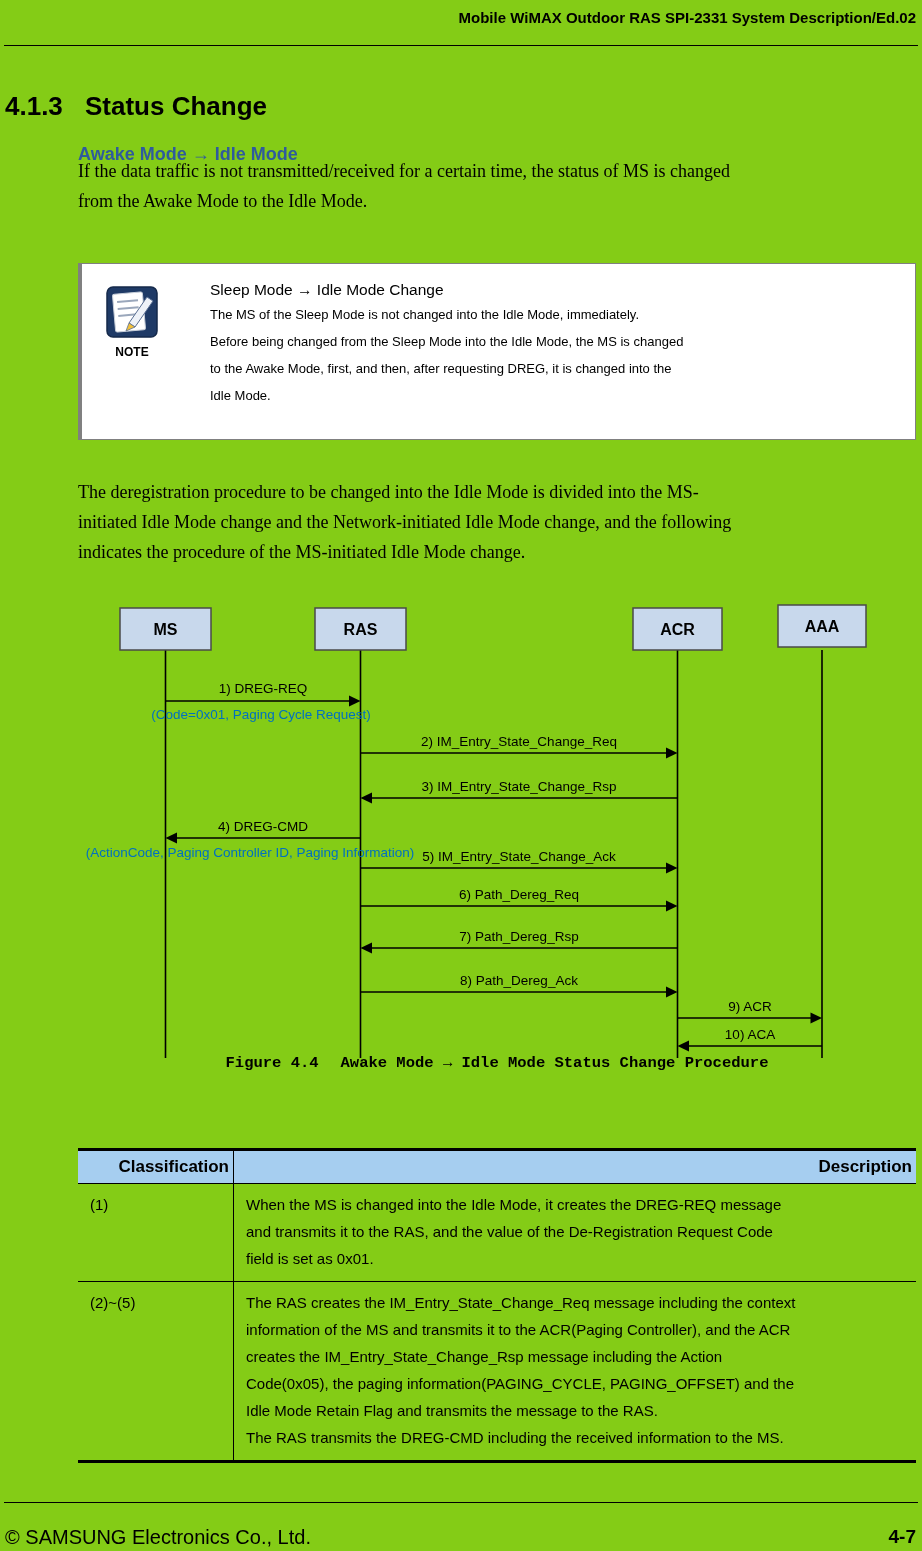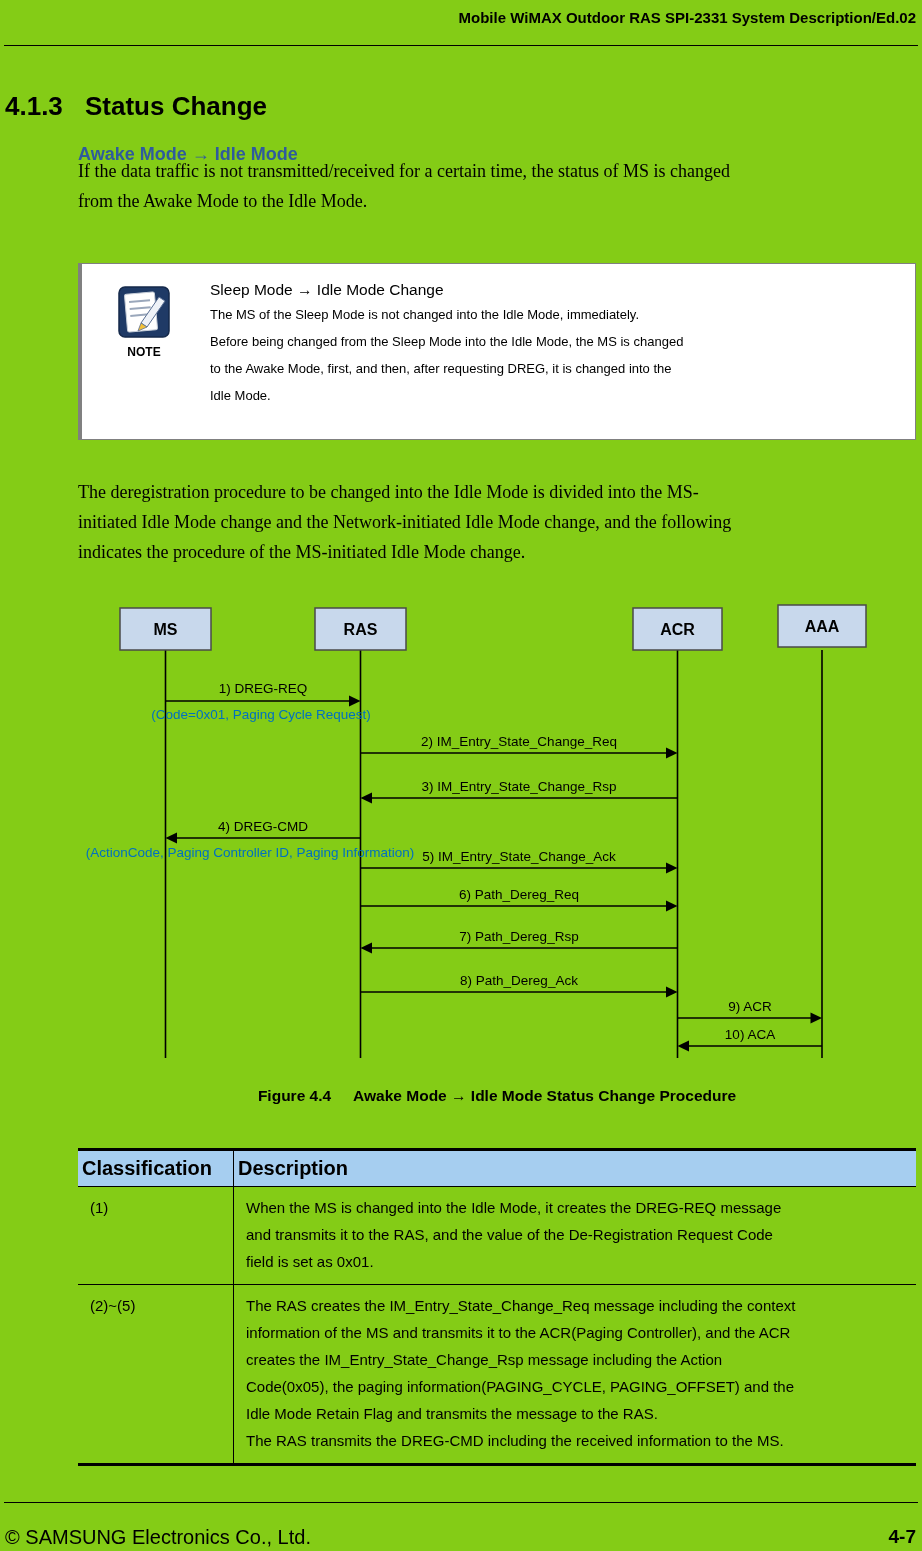--- a/index.html
+++ b/index.html
@@ -10,40 +10,40 @@
 
   .section-heading{position:absolute;top:74px;left:5px;font-family:"Liberation Sans",sans-serif;font-weight:bold;font-size:26px;}
   .section-number{display:inline-block;width:80px;}
   .subsection-heading{position:absolute;top:129px;left:78px;font-family:"Liberation Sans",sans-serif;font-weight:bold;font-size:18px;color:#2F5B9D;}
 
   .body-para{position:absolute;left:78px;width:840px;font-family:"Liberation Serif",serif;font-size:18px;line-height:30px;margin:0;white-space:pre-line;}
   .para-1{top:156px;}
   .para-2{top:477px;}
 
   .note-box{position:absolute;top:263px;left:78px;width:838px;height:177px;box-sizing:border-box;border:1px solid #808080;border-left:4px solid #808080;display:flex;background:#fff;}
-  .note-icon-wrap{width:112px;box-sizing:border-box;padding:22px 0 0 36px;}
+  .note-icon-wrap{width:112px;box-sizing:border-box;padding:22px 0 0 24px;}
   .note-icon-label{font-family:"Liberation Sans",sans-serif;font-weight:bold;font-size:12px;margin-top:3px;width:52px;text-align:center;}
   .note-content{flex:1;box-sizing:border-box;padding:17px 24px 0 16px;font-family:"Liberation Sans",sans-serif;}
   .note-title{font-weight:normal;font-size:15.5px;margin-bottom:2px;}
   .note-body{font-size:13px;line-height:27px;white-space:pre-line;}
 
   .diagram{position:absolute;top:600px;left:0;width:916px;height:465px;}
   .lifeline{stroke:#000;stroke-width:1.6;}
   .entity-box{fill:#C8D8EC;stroke:#4a4a4a;stroke-width:1.5;}
   .entity-label{font-family:"Liberation Sans",sans-serif;font-size:16px;font-weight:bold;text-anchor:middle;fill:#000;}
   .msg-line{stroke:#000;stroke-width:1.5;}
   .msg-arrow{fill:#000;}
   .msg-label{font-family:"Liberation Sans",sans-serif;font-size:13.5px;text-anchor:middle;fill:#000;}
   .msg-note{font-family:"Liberation Sans",sans-serif;font-size:13.5px;text-anchor:middle;fill:#0070C0;}
 
-  .figure-caption{position:absolute;top:1087px;left:78px;width:838px;text-align:center;font-family:Liberation Sans, sans-serif;font-weight:bold;font-size:15.5px;}
+  .figure-caption{position:absolute;top:1054px;left:78px;width:838px;text-align:center;font-family:Liberation Mono, monospace;font-weight:bold;font-size:15.5px;}
   .figure-label{margin-right:22px;}
 
   .doc-table{position:absolute;top:1148px;left:78px;width:838px;border-collapse:collapse;font-family:"Liberation Sans",sans-serif;font-size:15px;border-top:3px solid #000;border-bottom:3px solid #000;table-layout:fixed;}
-  .doc-table th{background:#A6CEF0;font-weight:bold;font-size:20px;padding:6px 4px;border-bottom:1.5px solid #000;text-align:left;}
+  .doc-table th{background:#A6CEF0;font-weight:bold;font-size:17px;padding:6px 4px;border-bottom:1.5px solid #000;text-align:right;}
   .doc-table td{vertical-align:top;padding:7px 10px 9px 12px;line-height:27px;}
   .doc-table .row-2 td{border-top:1px solid #000;}
   .col-class{width:147px;}
   th.col-desc,td.col-desc{border-left:1px solid #000;}
   td.col-desc{white-space:pre-line;}
 
   .footer-rule{position:absolute;top:1502px;left:4px;right:4px;border-top:1.5px solid #000;}
   .footer-left{position:absolute;top:1526px;left:5px;font-family:Liberation Sans, sans-serif;font-size:20px;}
   .footer-right{position:absolute;top:1526px;right:6px;font-family:"Liberation Sans",sans-serif;font-weight:bold;font-size:19px;}
 </style>

